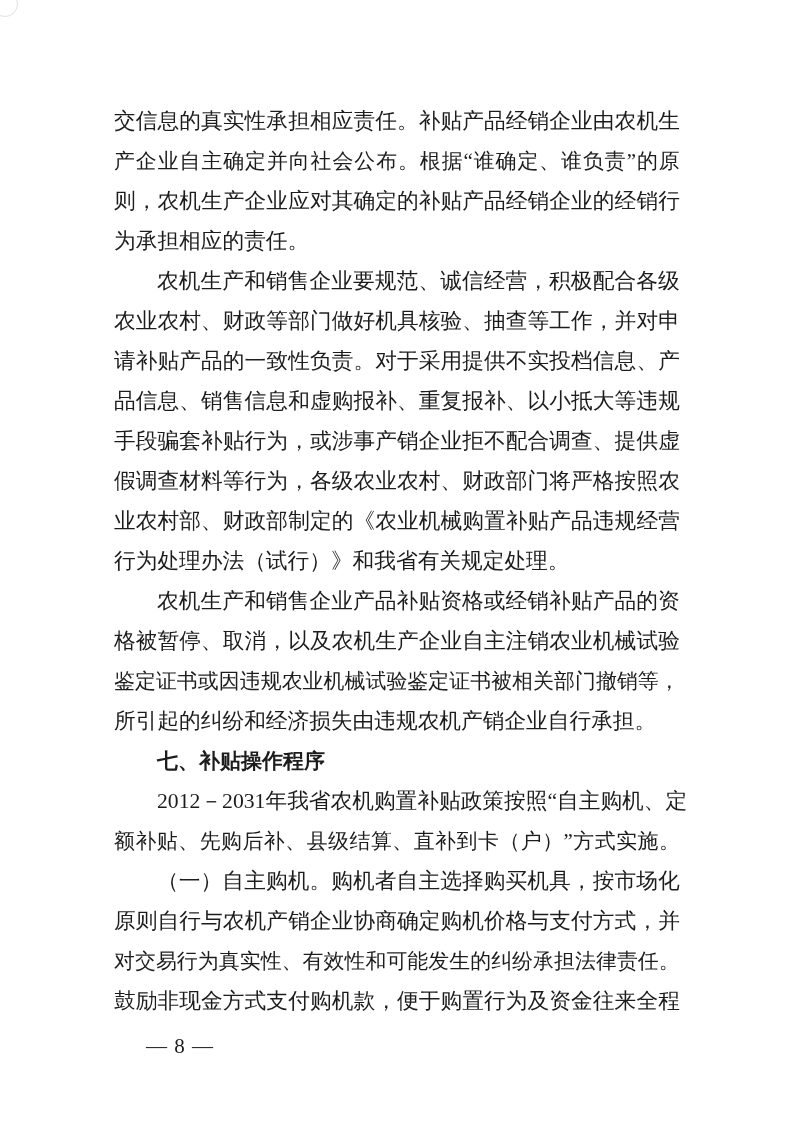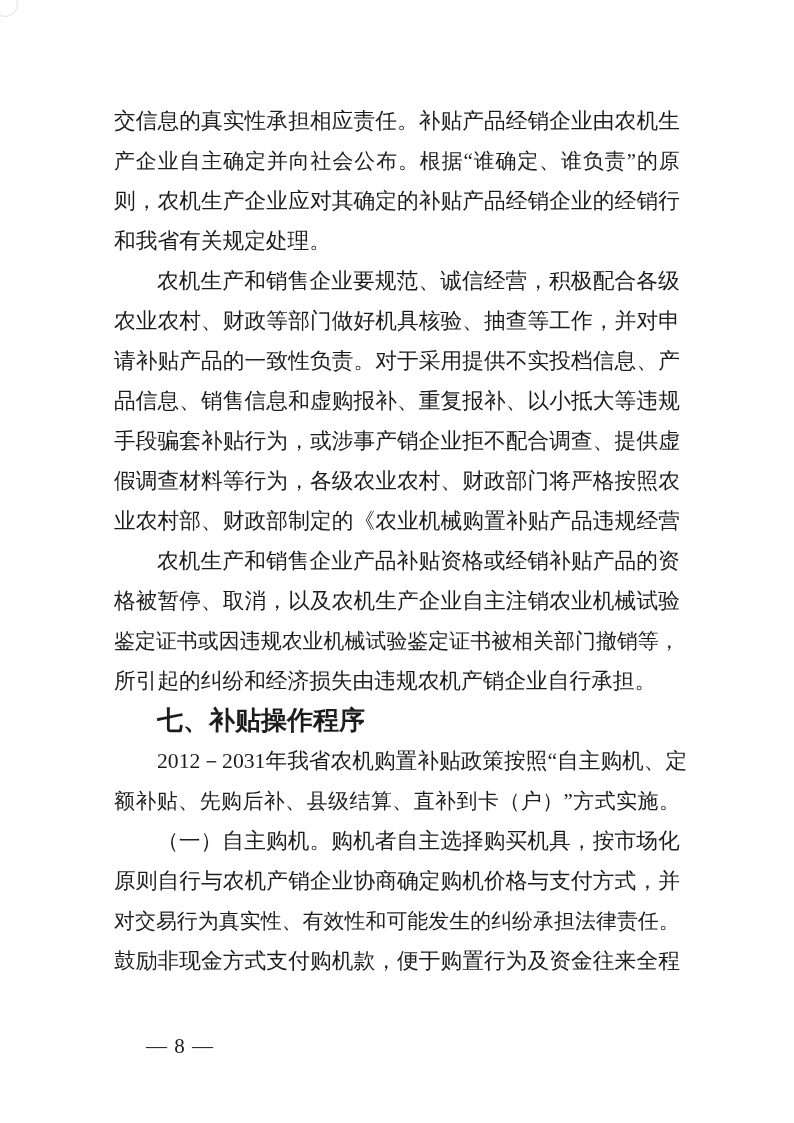--- a/index.html
+++ b/index.html
@@ -37,23 +37,23 @@
   }
   .line.indent { padding-left: 43px; }
   .line.justify {
     display: flex;
     justify-content: space-between;
     align-items: baseline;
     white-space: normal;
   }
   .line.tight { font-size: 20.9px; }
   .line.heading {
-    font-family: Liberation Serif, serif;
+    font-family: Liberation Sans, sans-serif;
     font-weight: 700;
-    font-size: 26px;
+    font-size: 21px;
   }
   .page-number {
     position: absolute;
     left: 146px;
     top: 1031px;
     font-size: 21px;
     line-height: 30px;
     letter-spacing: 1px;
     color: #1c1c1c;
   }
@@ -142,21 +142,21 @@
         <span>品</span>
         <span>经</span>
         <span>销</span>
         <span>企</span>
         <span>业</span>
         <span>的</span>
         <span>经</span>
         <span>销</span>
         <span>行</span>
       </div>
-      <div class="line">和我省有关规定处理。</div>
+      <div class="line">为承担相应的责任。</div>
       <div class="line indent justify">
         <span>农</span>
         <span>机</span>
         <span>生</span>
         <span>产</span>
         <span>和</span>
         <span>销</span>
         <span>售</span>
         <span>企</span>
         <span>业</span>
@@ -337,20 +337,21 @@
         <span>置</span>
         <span>补</span>
         <span>贴</span>
         <span>产</span>
         <span>品</span>
         <span>违</span>
         <span>规</span>
         <span>经</span>
         <span>营</span>
       </div>
+      <div class="line">行为处理办法（试行）》和我省有关规定处理。</div>
       <div class="line indent justify">
         <span>农</span>
         <span>机</span>
         <span>生</span>
         <span>产</span>
         <span>和</span>
         <span>销</span>
         <span>售</span>
         <span>企</span>
         <span>业</span>

